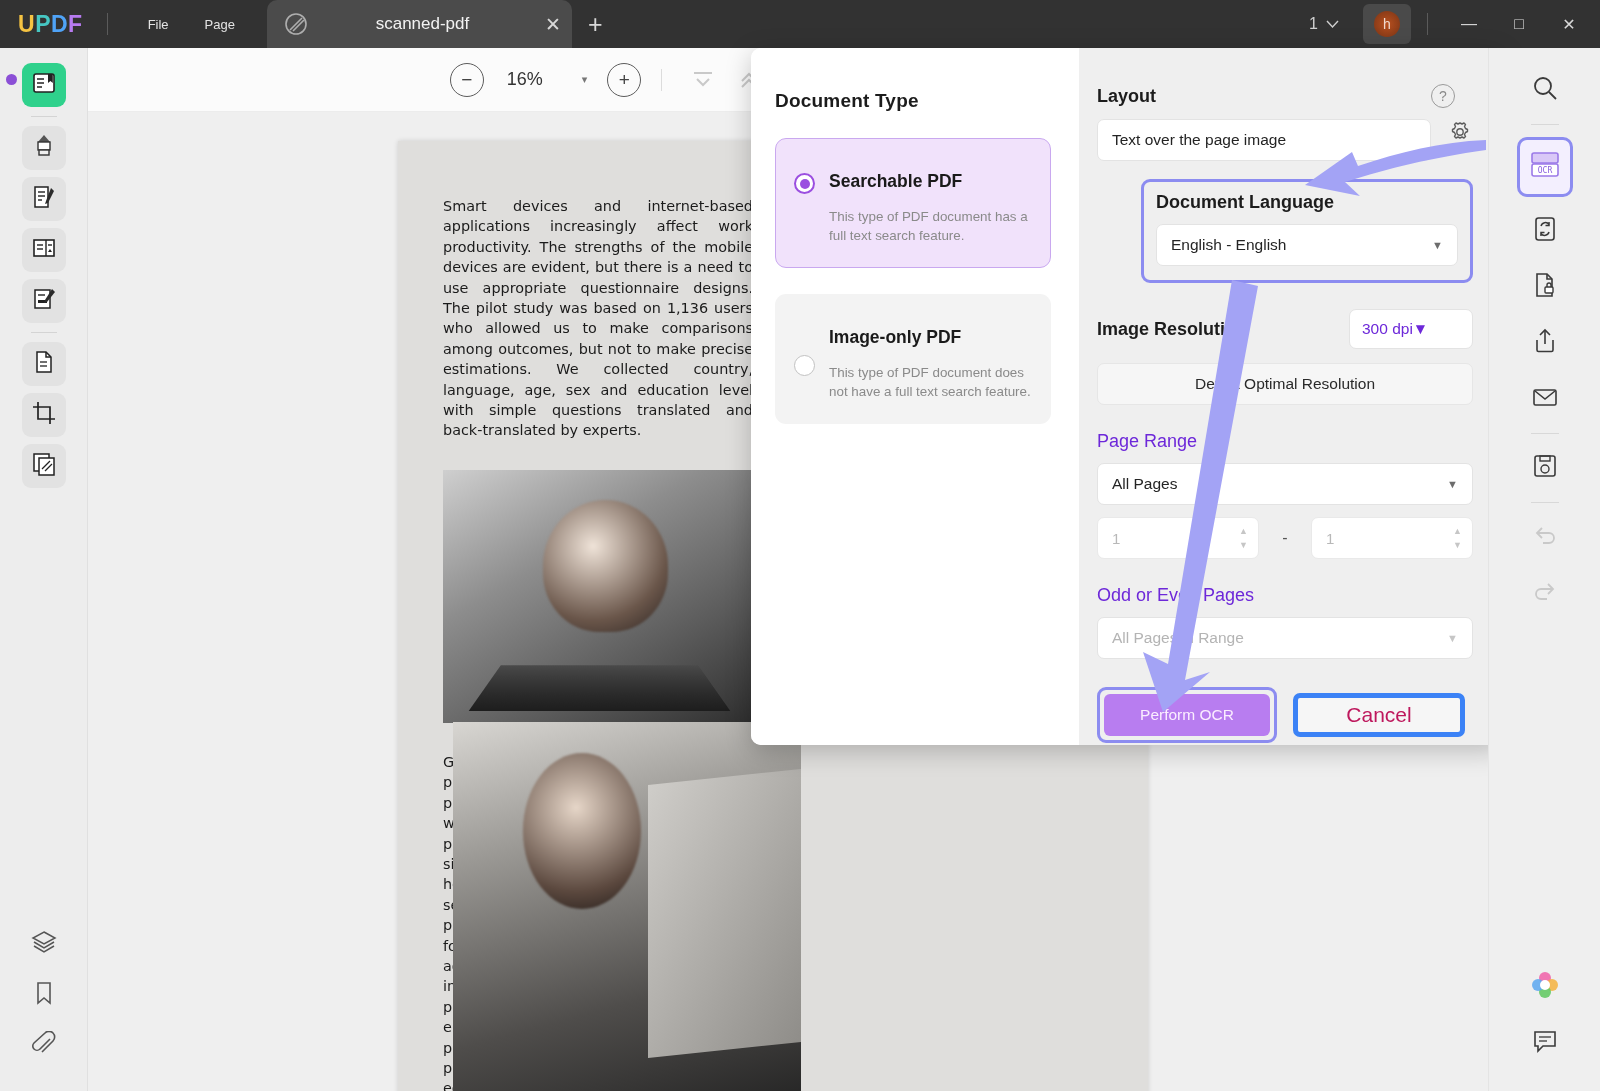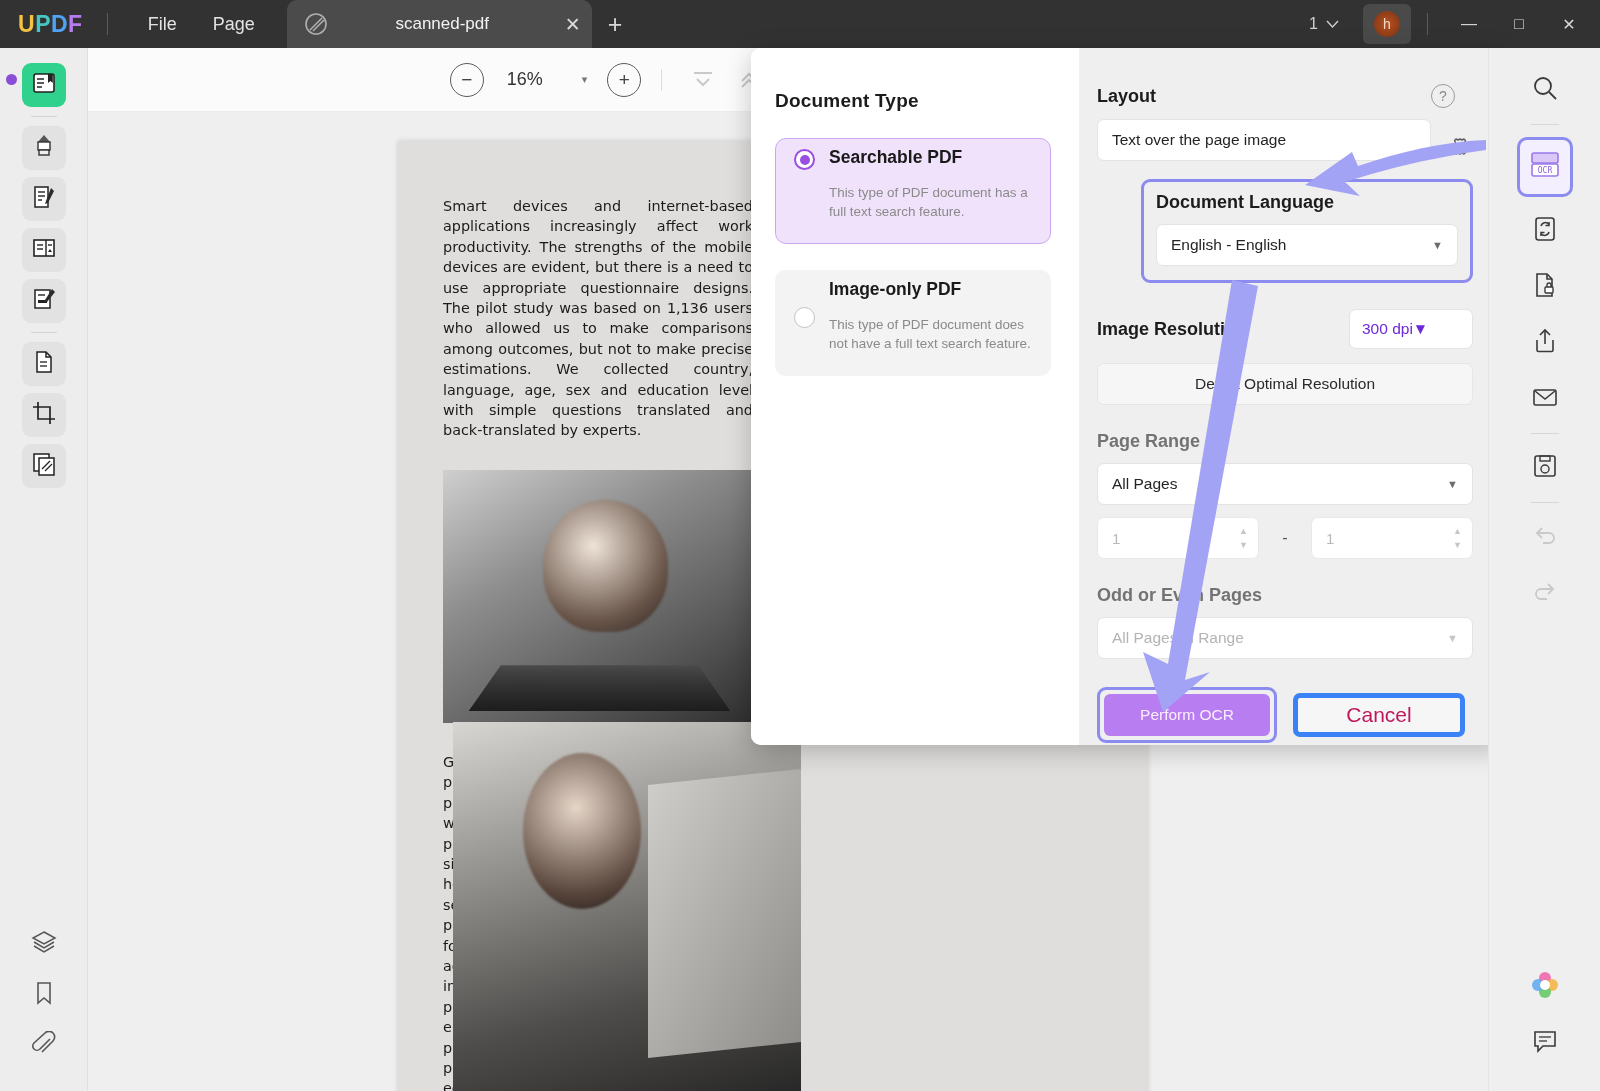--- a/index.html
+++ b/index.html
@@ -20,21 +20,21 @@
   .brand {
     margin-left: 18px; font-size: 23px; font-weight: bold; letter-spacing: .5px;
     display: flex;
   }
   .brand span:nth-child(1){ color:#f5c342; }
   .brand span:nth-child(2){ color:#46c6c2; }
   .brand span:nth-child(3){ color:#4fa3f7; }
   .brand span:nth-child(4){ color:#b77bf0; }
   .tb-div { width:1px; height:22px; background:#5b5b5b; margin:0 22px 0 24px; }
   .tb-menu {
-    color:#e3e3e3; font-size:18px; padding:6px 18px; cursor:default;
+    color:#e3e3e3; font-size:13px; padding:6px 18px; cursor:default;
   }
   .tab {
     margin-left: 14px;
     width: 305px; height: 48px;
     background: #4b4b4b;
     border-radius: 10px 10px 0 0;
     display:flex; align-items:center; position:relative;
   }
   .tab-fileicon { width:30px; height:30px; margin-left:14px; position:relative; opacity:.75;}
   .tab-title {
@@ -148,21 +148,21 @@
     position:absolute; left:751px; top:48px; width:752px; height:697px;
     background:#ffffff; border-radius:10px;
     box-shadow:0 6px 26px rgba(0,0,0,.22);
     display:flex; overflow:hidden;
   }
   .modal-left { width:328px; padding:42px 28px 0 24px; background:#fff; }
   .modal-right { flex:1; background:#efefef; padding:36px 30px 0 18px; position:relative; }
 
   .m-title { font-size:19px; font-weight:bold; color:#1c1c1c; letter-spacing:.2px; }
   .opt {
-    margin-top:26px; border-radius:11px; padding:8px 20px 22px 18px;
+    margin-top:26px; border-radius:11px; padding:32px 20px 22px 18px;
     display:flex; gap:14px; cursor:pointer;
   }
   .opt.sel { background:#f1e2fb; border:1.4px solid #c9a8ef; }
   .opt.unsel { background:#f3f3f3; border:1.4px solid transparent;align-items:center; }
   .radio { width:21px; height:21px; border-radius:50%; flex:0 0 auto; margin-top:2px; }
   .radio.on { border:2.4px solid #9b4fe0; background:#fff; position:relative; }
   .radio.on::after{ content:""; position:absolute; left:3.6px; top:3.6px; width:10px; height:10px;
                     border-radius:50%; background:#9b4fe0; }
   .radio.off { border:1.8px solid #c2c2c2; background:#fff; }
   .opt-name { font-size:17.5px; font-weight:bold; color:#1a1a1a; }
@@ -176,42 +176,42 @@
     cursor:pointer; margin-right:18px;
   }
   .field {
     height:42px; background:#fff; border:1px solid #e3e3e3; border-radius:7px;
     display:flex; align-items:center; padding:0 14px; font-size:15.5px; color:#242424;
     margin-top:11px;
   }
   .field .v { flex:1; }
   .field .dd { color:#6c6c6c; font-size:11px; }
   .field.ph .v { color:#b4b4b4; }
-  .row-layout { display:flex; align-items:flex-end; gap:16px; }
+  .row-layout { display:flex; align-items:flex-start; gap:16px; }
   .row-layout .field { flex:1; }
   .gear { width:26px; height:26px; cursor:pointer; flex:0 0 auto; margin-top:11px; }
 
   .hl-lang {
     border:3.2px solid #8c8cf0; border-radius:9px; padding:10px 12px 14px 12px;
     margin-top:18px;
     margin-left:44px;
   }
   .hl-lang .r-label { font-size:18px; }
 
   .res-row { display:flex; align-items:center; justify-content:space-between; margin-top:26px; }
   .dpi {
     width:124px; height:40px; background:#fff; border:1px solid #e3e3e3; border-radius:7px;
     display:flex; align-items:center; padding:0 12px; font-size:15.5px; color:#6d28d9;
   }
   .detect {
     height:42px; background:#f6f6f6; border:1px solid #e6e6e6; border-radius:7px;
     display:flex; align-items:center; justify-content:center;
     font-size:15.5px; color:#2a2a2a; margin-top:14px; cursor:pointer;
   }
-  .sec-h { font-size:18px; font-weight:bold; color:#737373; margin-top:26px; }
+  .sec-h { font-size:18px; font-weight:normal; color:#6d28d9; margin-top:26px; }
   .spin-row { display:flex; align-items:center; gap:0; margin-top:12px; }
   .spin {
     flex:1; height:42px; background:#fff; border:1px solid #e9e9e9; border-radius:7px;
     display:flex; align-items:center; padding:0 14px; font-size:15px; color:#b8b8b8;
     position:relative;
   }
   .spin .arrows { position:absolute; right:10px; display:flex; flex-direction:column; gap:4px; color:#c6c6c6; font-size:9px; }
   .dash { width:52px; text-align:center; color:#555; font-size:16px; }
 
   .btn-row { display:flex; gap:0; margin-top:28px; align-items:center; }

